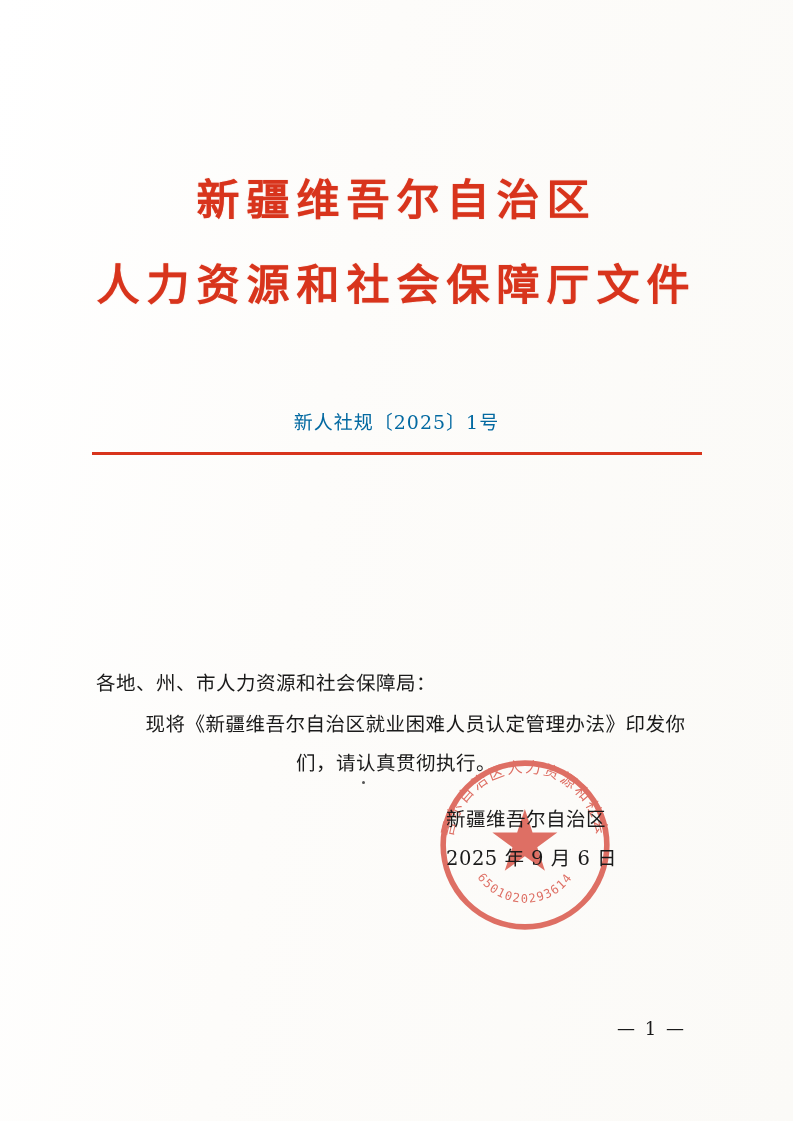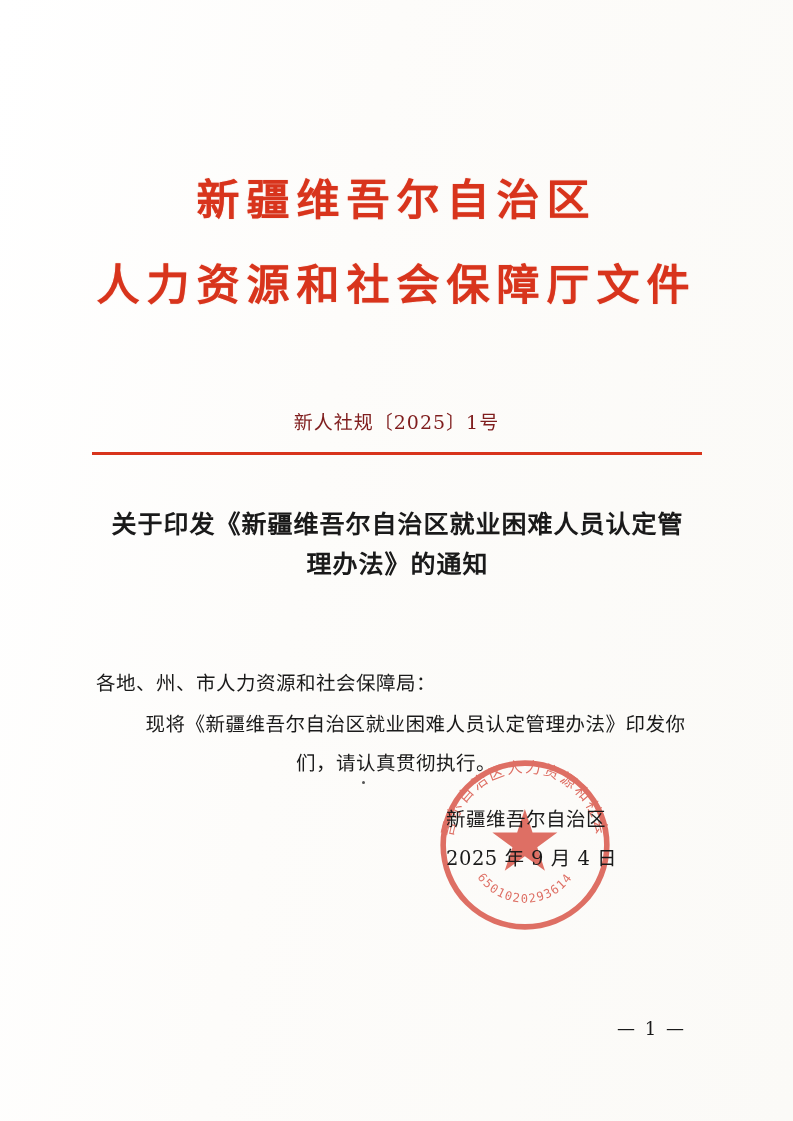--- a/index.html
+++ b/index.html
@@ -57,21 +57,21 @@
   }
 
   .doc-number {
     position: absolute;
     top: 407px;
     left: 0;
     right: 0;
     text-align: center;
     font-size: 19px;
     letter-spacing: 1px;
-    color: #7f1d1d;
+    color: #0369a1;
   }
 
   .red-rule {
     position: absolute;
     top: 452px;
     left: 92px;
     width: 610px;
     height: 2.5px;
     background: #d8341c;
   }
@@ -161,21 +161,20 @@
 
   <div class="doc-header">
     <div class="org-line1">新疆维吾尔自治区</div>
     <div class="org-line2">人力资源和社会保障厅文件</div>
   </div>
 
   <div class="doc-number">新人社规〔2025〕1号</div>
 
   <div class="red-rule"></div>
 
-  <div class="doc-title">关于印发《新疆维吾尔自治区就业困难人员认定管理办法》的通知</div>
 
   <div class="body-block">
     <p class="salutation">各地、州、市人力资源和社会保障局：</p>
     <p class="para">现将《新疆维吾尔自治区就业困难人员认定管理办法》印发你们，请认真贯彻执行。</p>
   </div>
 
   <div class="dot-mark"></div>
 
   <svg class="seal" viewBox="0 0 200 200" aria-hidden="true">
     <defs>
@@ -189,19 +188,19 @@
     <text font-family="'DejaVu Serif','Liberation Serif',serif" font-size="16.5" fill="#d33a2c" letter-spacing="2.5">
       <textPath href="#sealTopArc" startOffset="50%" text-anchor="middle">新疆维吾尔自治区人力资源和社会保障厅</textPath>
     </text>
     <text font-family="'DejaVu Sans Mono','Liberation Mono',monospace" font-size="13" fill="#d33a2c" letter-spacing="1.5">
       <textPath href="#sealBottomArc" startOffset="50%" text-anchor="middle">6501020293614</textPath>
     </text>
   </svg>
 
   <div class="signature">
     <div>新疆维吾尔自治区</div>
-    <div>2025 年 9 月 4 日</div>
+    <div>2025 年 9 月 6 日</div>
   </div>
 
   <div class="page-number">
     <span class="pn-inner">— 1 —</span>
   </div>
 </div>
 
 </body></html>

